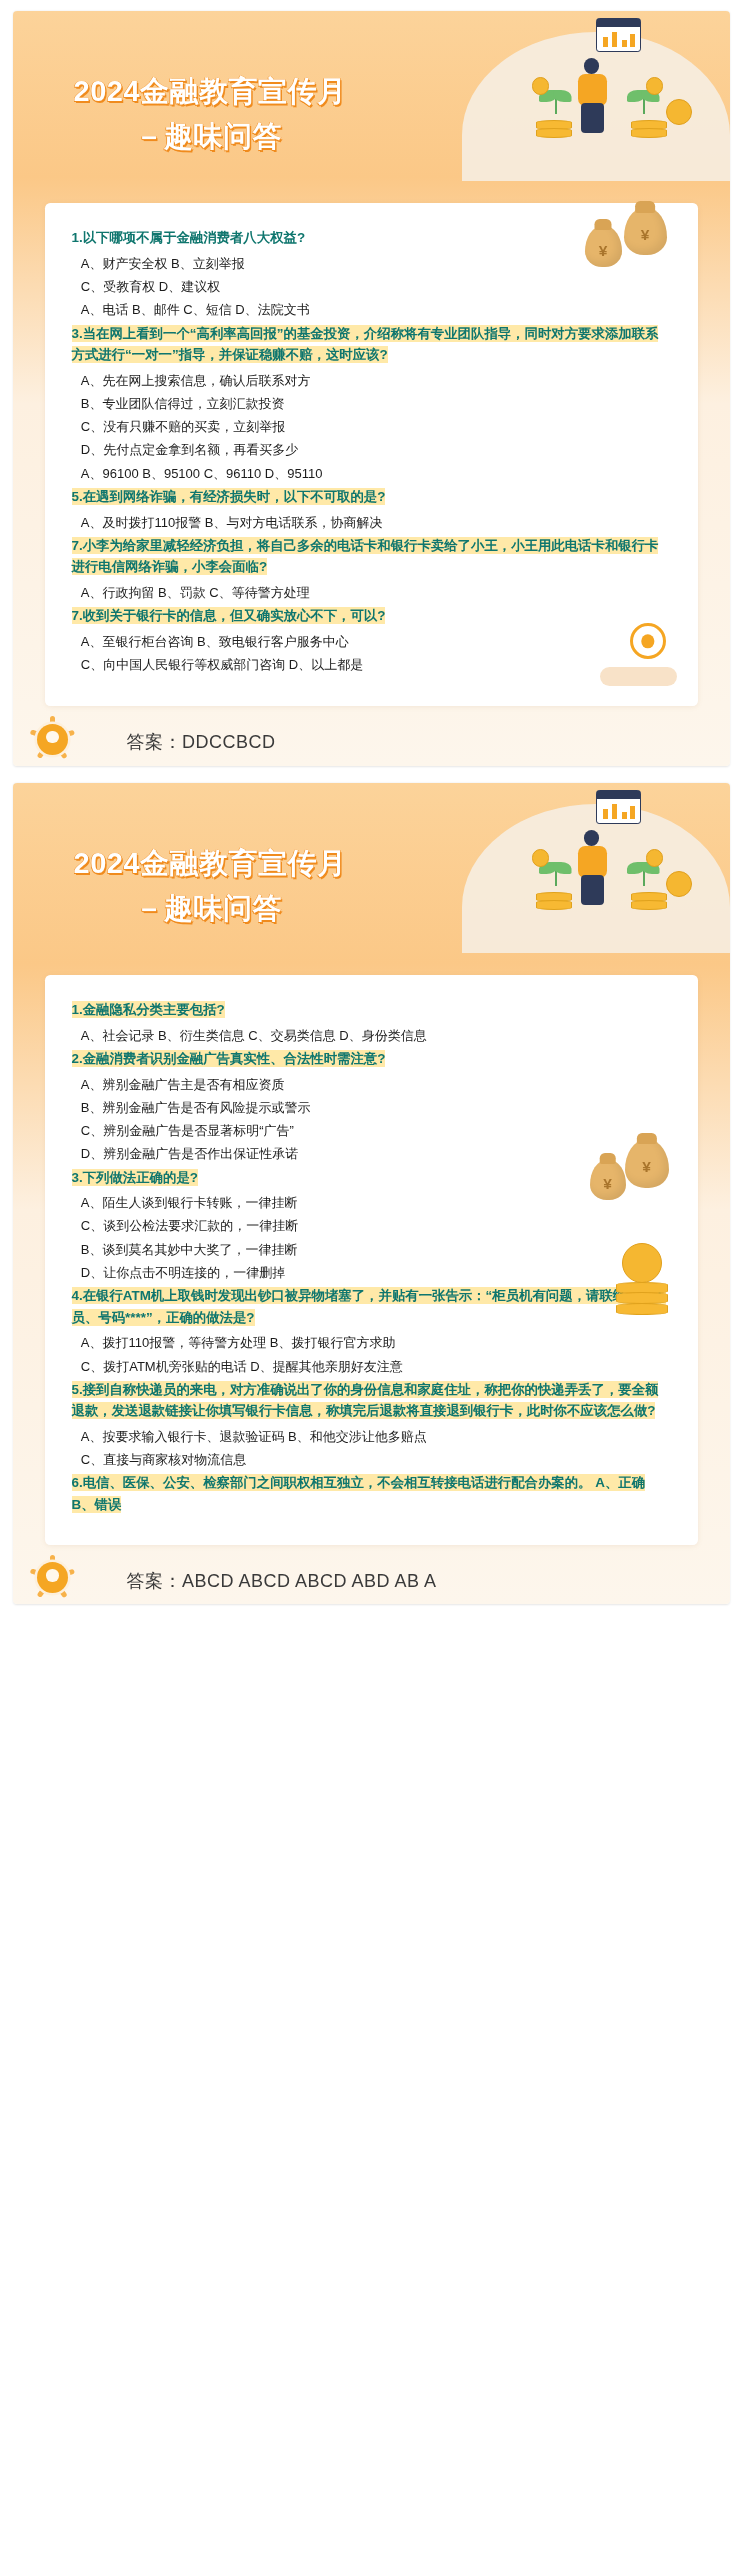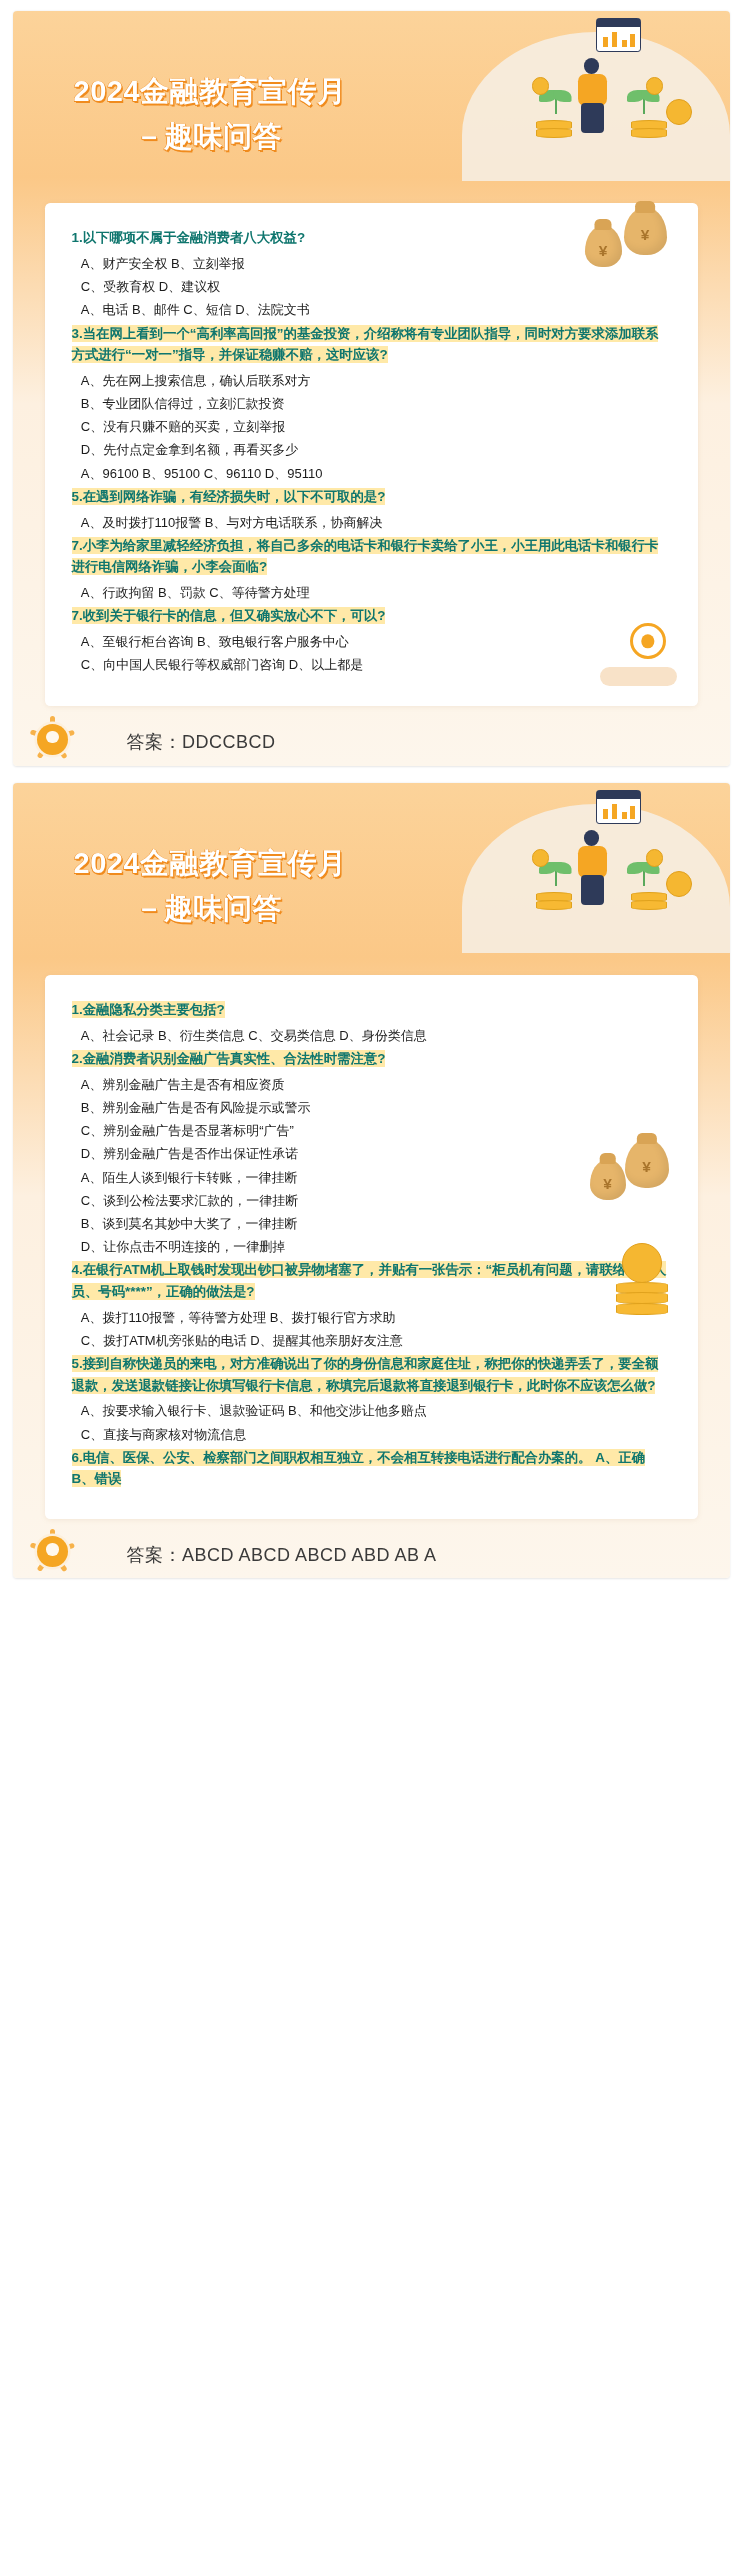--- a/index.html
+++ b/index.html
@@ -489,20 +489,21 @@
           <p class="q"><span class="hl">2.金融消费者识别金融广告真实性、合法性时需注意?</span></p>
           <div class="opts">
             <p class="opt">A、辨别金融广告主是否有相应资质</p>
             <p class="opt">B、辨别金融广告是否有风险提示或警示</p>
             <p class="opt">C、辨别金融广告是否显著标明“广告”</p>
             <p class="opt">D、辨别金融广告是否作出保证性承诺</p>
           </div>
         </div>
 
         <div>
+          <p class="q"><span class="hl">3.下列做法正确的是?</span></p>
           <div class="opts">
             <p class="opt">A、陌生人谈到银行卡转账，一律挂断</p>
             <p class="opt">C、谈到公检法要求汇款的，一律挂断</p>
             <p class="opt">B、谈到莫名其妙中大奖了，一律挂断</p>
             <p class="opt">D、让你点击不明连接的，一律删掉</p>
           </div>
         </div>
 
         <div>
           <p class="q"><span class="hl">4.在银行ATM机上取钱时发现出钞口被异物堵塞了，并贴有一张告示：“柜员机有问题，请联络维修人员、号码****”，正确的做法是?</span></p>

